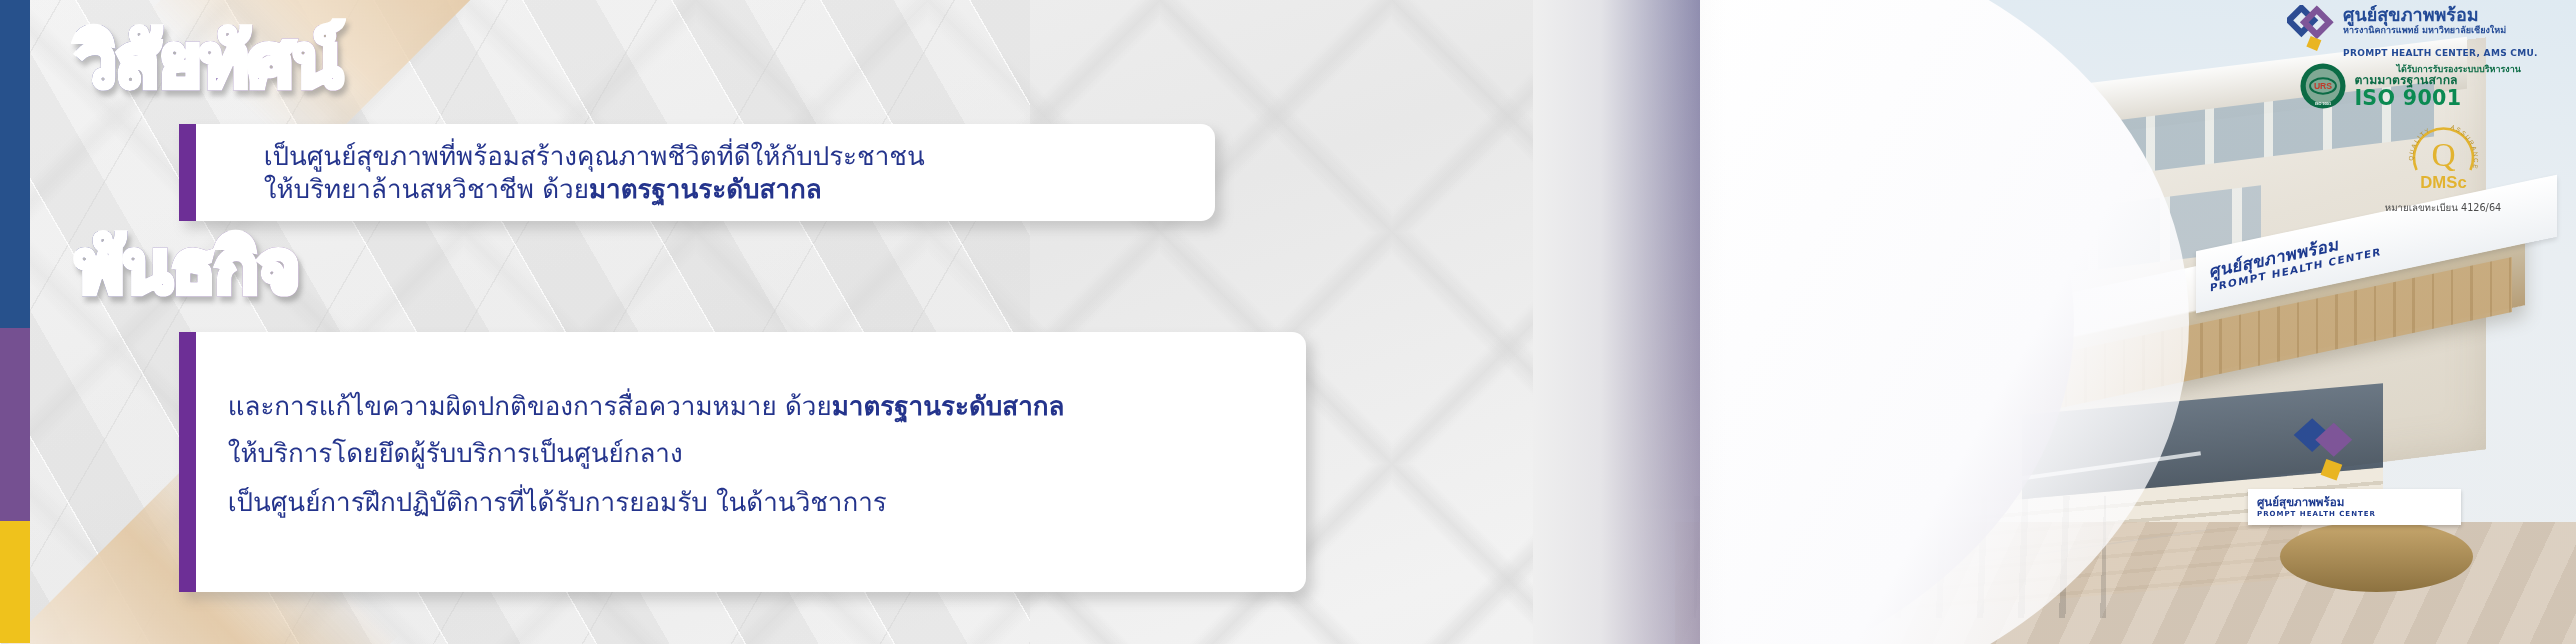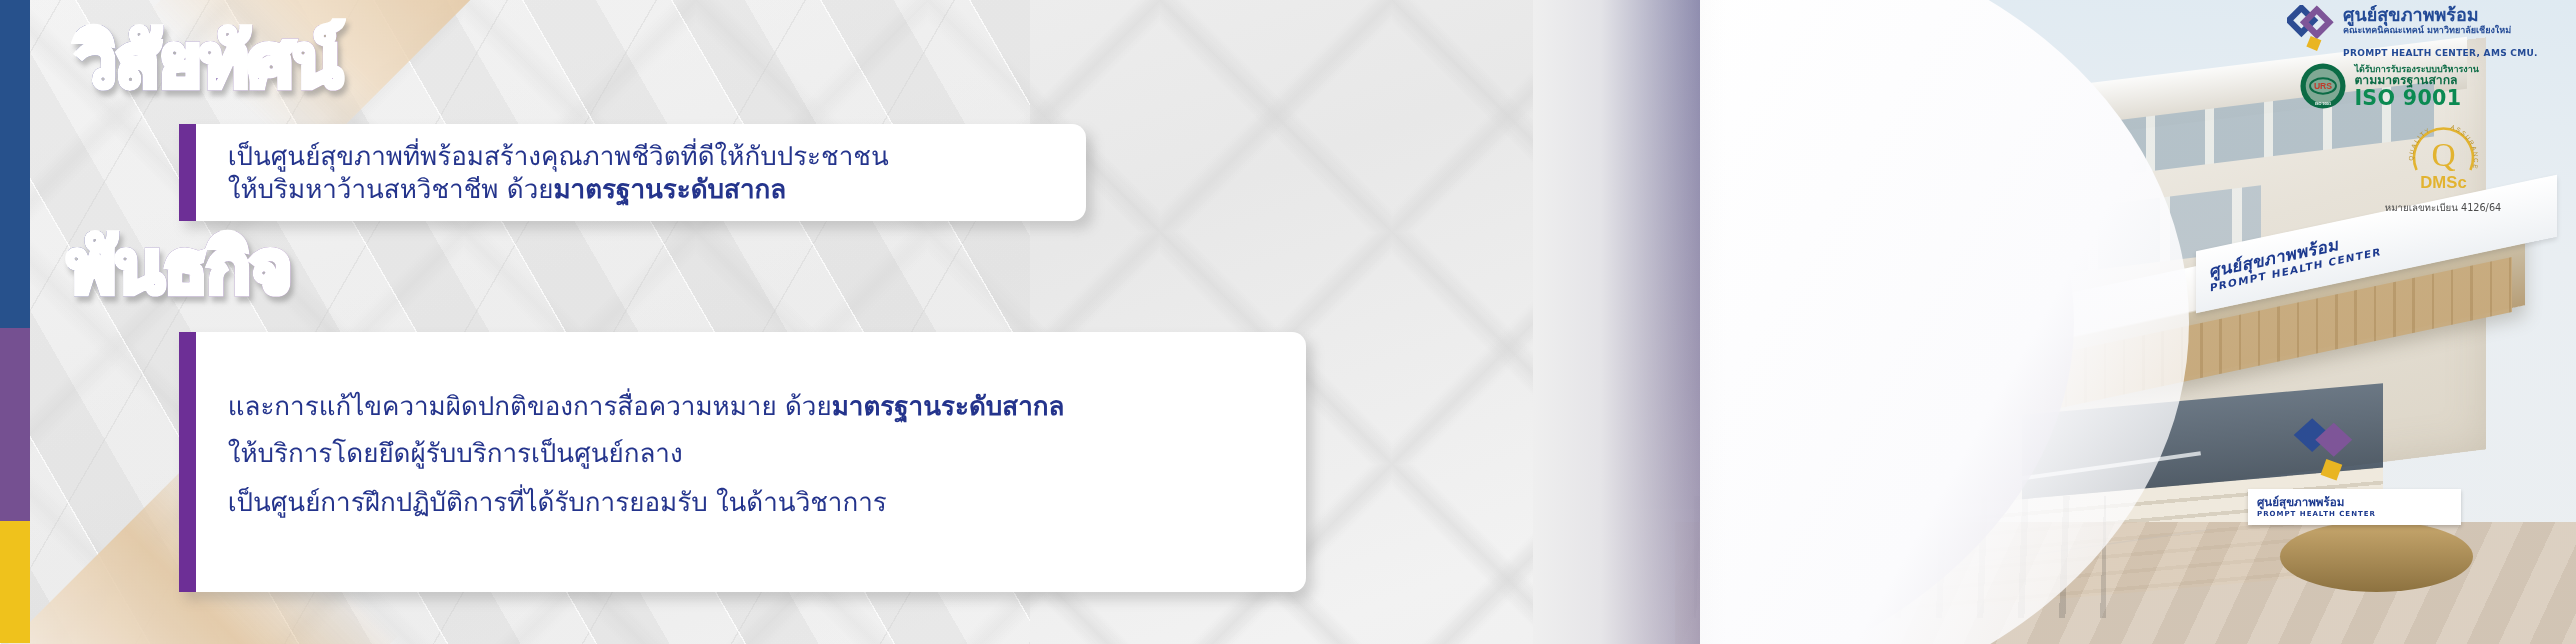--- a/index.html
+++ b/index.html
@@ -194,39 +194,39 @@
     font-size:72px; font-weight:400; line-height:1;
     letter-spacing:-0.6px; white-space:nowrap;
     background:linear-gradient(100deg,#2b2f80 0%,#5b3a93 42%,#7d3f9f 100%);
     -webkit-background-clip:text; background-clip:text;
     color:transparent;
     -webkit-text-stroke:9px #ffffff;
     paint-order:stroke fill;
     filter:drop-shadow(3.9px 5.2px 2.6px rgba(120,120,120,.45));
   }
   #h-vision  { left:76px; top:24.5px; }
-  #h-mission { left:68px; top:231px; }
+  #h-mission { left:76px; top:231px; }
 
   
   .panel {
     position:absolute;
     background:#fff;
     border-radius:0 14px 14px 0;
     box-shadow:6.4px 7.7px 11.6px rgba(120,120,120,.28);
     display:flex;
   }
   .panel .accent {
     width:16.7px; flex:0 0 16.7px; background:#6d2f96;
     border-radius:0;
   }
   .panel .body {
     flex:1; padding:14px 26px 14px 32px;
     display:flex; flex-direction:column; justify-content:center;
   }
-  #panel-vision  { left:179px; top:124px;  width:907px; height:97px; }
+  #panel-vision  { left:179px; top:124px;  width:1036px; height:97px;gap:36px; }
   #panel-mission { left:179px; top:332px;  width:1127px; height:260px; }
 
   .line {
     color:#24348c; font-size:26px; line-height:1.38;
     font-family:"DejaVu Sans","Liberation Sans",sans-serif;
     white-space:nowrap;
   }
   .line b { font-weight:800;text-align:right; }
   .line.tight { line-height:1.25; }
   .gap { height:13px; }
@@ -242,21 +242,21 @@
   .brand-sub { font-size:9px; font-weight:700; color:#234a96; line-height:1.2; white-space:nowrap; }
   .brand-en  { font-size:9px; font-weight:800; color:#234a96; letter-spacing:0.3px; line-height:1.2; white-space:nowrap;margin-top:12px; }
 
   
   .iso {
     position:absolute; right:19.3px; top:62px; width:258px;
     display:flex; align-items:center; gap:7.7px;
   }
   .iso-seal { width:48px; height:48px; flex:0 0 48px; position:relative; }
   .iso-txt { line-height:1.12; }
-  .iso-l1 { font-size:9px; color:#0b6b45; font-weight:700; white-space:nowrap; }
+  .iso-l1 { font-size:9px; color:#0b6b45; font-weight:700; white-space:nowrap;margin-left:42px; }
   .iso-l2 { font-size:12.2px; color:#0b6b45; font-weight:800; white-space:nowrap; }
   .iso-l3 { font-size:20.6px; color:#0b8a52; font-weight:900; letter-spacing:0.3px; line-height:1; }
 
   
   .qmark {
     position:absolute; right:62px; top:120px; width:142px; text-align:center;
   }
   .qmark-ring { width:77px; height:77px; margin:0 auto; position:relative; }
   .qmark-reg { font-size:9.7px; color:#4a4a4a; margin-top:1.3px; white-space:nowrap; }
 </style>
@@ -315,21 +315,21 @@
 
   <div class="heading" id="h-vision">วิสัยทัศน์</div>
 
   <div class="panel" id="panel-vision">
     <div class="accent"></div>
     <div class="body">
       <div class="line tight">
         <span>เป็นศูนย์สุขภาพที่พร้อมสร้างคุณภาพชีวิตที่ดีให้กับประชาชน</span><b></b>
       </div>
       <div class="line tight">
-        <span>ให้บริมหาว้านสหวิชาชีพ ด้วย</span><b>มาตรฐานระดับสากล</b>
+        <span>ให้บริทยาล้านสหวิชาชีพ ด้วย</span><b>มาตรฐานระดับสากล</b>
       </div>
     </div>
   </div>
 
   <div class="heading" id="h-mission">พันธกิจ</div>
 
   <div class="panel" id="panel-mission">
     <div class="accent"></div>
     <div class="body">
 
@@ -362,21 +362,21 @@
   </div>
 
   <div class="brand">
     <svg class="brand-mark" viewBox="0 0 100 100">
       <path d="M30 6 L56 32 L30 58 L4 32 Z" fill="none" stroke="#2C4C93" stroke-width="13"></path>
       <path d="M62 10 L88 36 L62 62 L36 36 Z" fill="none" stroke="#7E5598" stroke-width="13"></path>
       <path d="M44 68 L68 68 L68 92 L44 92 Z" fill="#E9B522" transform="rotate(22 56 80)"></path>
     </svg>
     <div class="brand-txt">
       <div class="brand-th">ศูนย์สุขภาพพร้อม</div>
-      <div class="brand-sub">คณะเทคนิคณะเทคน์ มหาวิทยาลัยเชียงใหม่</div>
+      <div class="brand-sub">หารงานิคการแพทย์ มหาวิทยาลัยเชียงใหม่</div>
       <div class="brand-en">PROMPT HEALTH CENTER, AMS CMU.</div>
     </div>
   </div>
 
   <div class="iso">
     <svg class="iso-seal" viewBox="0 0 100 100">
       <circle cx="50" cy="50" r="47" fill="#0B6B45"></circle>
       <circle cx="50" cy="50" r="36" fill="#7FA894"></circle>
       <ellipse cx="50" cy="50" rx="27" ry="16" fill="none" stroke="#0B6B45" stroke-width="4"></ellipse>
       <text x="50" y="56" font-size="18" font-weight="700" fill="#C0392B" text-anchor="middle" font-family="Liberation Sans, sans-serif">URS</text>

